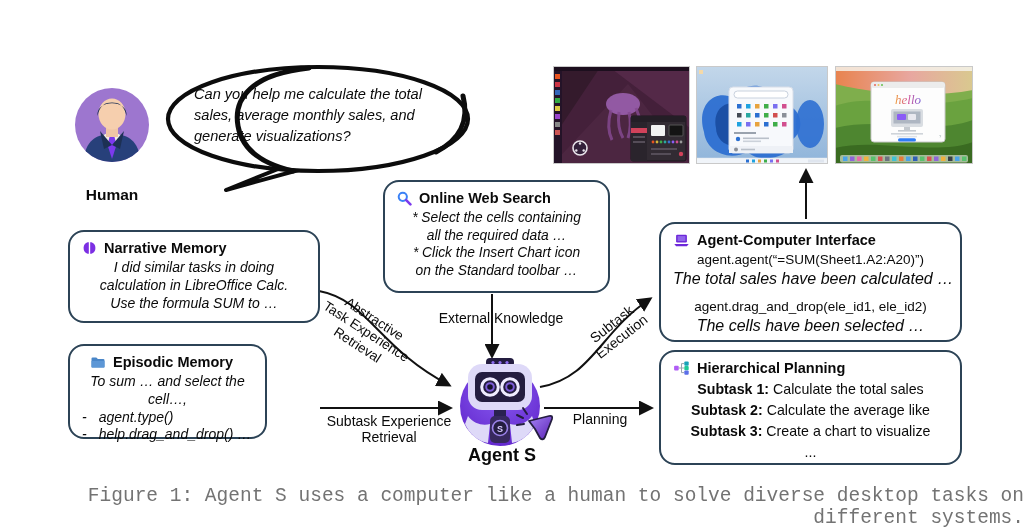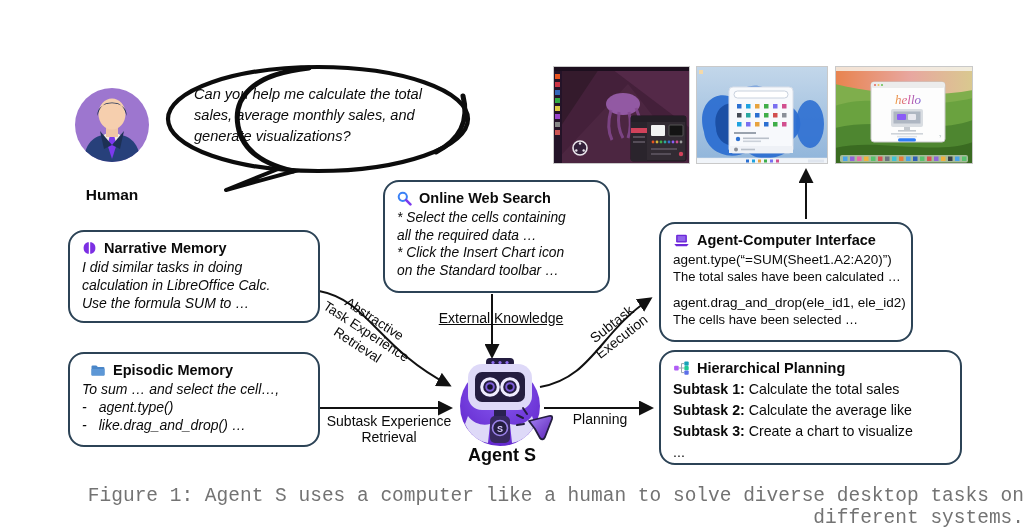--- a/index.html
+++ b/index.html
@@ -10,26 +10,26 @@
   .abs { position:absolute;border-radius:14px; }
   svg { display:block; }
 
   
   #decor { position:absolute; left:0; top:0; z-index:1; pointer-events:none; }
 
   
   .box {
     position:absolute; z-index:2; background:#ffffff;
     border:2px solid #2c4356; border-radius:16px;
-    padding:8px 12px; box-sizing:border-box;
+    padding:8px 12px; box-sizing:border-box;text-align:center;
   }
   .box-title { display:flex; align-items:center; gap:7px; font-weight:700; font-size:14.5px; margin-bottom:3px; white-space:nowrap; }
   .box-body  { font-size:14px; font-style:italic; line-height:1.27; }
   .code-line { font-style:normal; font-size:13.5px; line-height:1.3; white-space:nowrap; }
-  .result-line { font-size:13px; line-height:1.3; white-space:nowrap; }
+  .result-line { font-style:italic; font-size:16px; line-height:1.3; white-space:nowrap; }
   .gap8 { height:9px; }
   .dash-row { display:flex; gap:12px; }
   .dash-row .bullet { flex:0 0 auto; }
   .subtask-row { font-size:14.2px; font-style:normal; line-height:1.48; white-space:nowrap; }
   .subtask-row b { margin-right:4px; }
 
   
   .edge-label { position:absolute; z-index:3; font-size:14px; line-height:1.13; text-align:center; color:#0a0a0a; }
 
   
@@ -292,68 +292,68 @@
       </svg>
       <span>Narrative Memory</span>
     </div>
     <div class="box-body">
       <div>I did similar tasks in doing</div>
       <div>calculation in LibreOffice Calc.</div>
       <div>Use the formula SUM to …</div>
     </div>
   </div>
 
-  <div class="box" style="left:68px; top:352px; width:252px; height:95px;">
+  <div class="box" style="left:68px; top:344px; width:199px; height:95px;">
     <div class="box-title" style="padding-left:8px;">
       <svg width="16" height="13" viewBox="0 0 15 13">
         <path d="M1 2.6 Q1 1.4 2.2 1.4 H5.8 L7.4 3.1 H12.8 Q14 3.1 14 4.3 V10.4 Q14 11.6 12.8 11.6 H2.2 Q1 11.6 1 10.4 Z" fill="#4a86c8"></path>
         <path d="M1 5 H14 V10.4 Q14 11.6 12.8 11.6 H2.2 Q1 11.6 1 10.4 Z" fill="#5d97d6"></path>
       </svg>
       <span>Episodic Memory</span>
     </div>
     <div class="box-body">
       <div>To sum … and select the cell…,</div>
       <div class="dash-row">
         <span class="bullet">-</span>
         <span>agent.type()</span>
       </div>
       <div class="dash-row">
         <span class="bullet">-</span>
-        <span>like.drag_and_drop() …</span>
+        <span>help.drag_and_drop() …</span>
       </div>
     </div>
   </div>
 
   <div class="box" style="left:383px; top:180px; width:227px; height:113px;">
     <div class="box-title">
       <svg width="15" height="15" viewBox="0 0 15 15">
         <circle cx="5.8" cy="5.8" r="4.1" fill="none" stroke="#3b82f6" stroke-width="2"></circle>
         <line x1="9.2" y1="9.2" x2="13.4" y2="13.4" stroke="#7c3aed" stroke-width="2.6" stroke-linecap="round"></line>
       </svg>
       <span>Online Web Search</span>
     </div>
     <div class="box-body" style="font-size:13.8px;">
       <div>* Select the cells containing</div>
       <div>all the required data …</div>
       <div>* Click the Insert Chart icon</div>
       <div>on the Standard toolbar …</div>
     </div>
   </div>
 
-  <div class="box" style="left:659px; top:222px; width:254px; height:120px;">
+  <div class="box" style="left:659px; top:222px; width:303px; height:120px;">
     <div class="box-title">
       <svg width="17" height="13" viewBox="0 0 16 13">
         <rect x="2.6" y="0.8" width="10.8" height="7.6" rx="1.2" fill="#6d28d9"></rect>
         <rect x="4.1" y="2.1" width="7.8" height="5" fill="#9065ea"></rect>
         <path d="M0.8 10 H15.2 L13.4 12.2 H2.6 Z" fill="#6d28d9"></path>
       </svg>
       <span>Agent-Computer Interface</span>
     </div>
     <div class="box-body" style="font-style:normal;">
-      <div class="code-line">agent.type(“=SUM(Sheet1.A2:A20)”)</div>
+      <div class="code-line">agent.agent(“=SUM(Sheet1.A2:A20)”)</div>
       <div class="result-line">The total sales have been calculated …</div>
       <div class="gap8"></div>
       <div class="code-line">agent.drag_and_drop(ele_id1, ele_id2)</div>
       <div class="result-line">The cells have been selected …</div>
     </div>
   </div>
 
   <div class="box" style="left:659px; top:350px; width:303px; height:115px;">
     <div class="box-title">
       <svg width="17" height="14" viewBox="0 0 16 14">
@@ -417,21 +417,21 @@
     </svg>
   </div>
   <div class="name-label" style="left:448px; top:445px; width:108px; font-size:18px;">Agent S</div>
 
   <div class="edge-label" style="left:296px; top:309px; width:140px; font-size:13.5px; transform:rotate(33deg);">
     <div>Abstractive</div>
     <div>Task Experience</div>
     <div>Retrieval</div>
   </div>
 
-  <div class="edge-label" style="left:420px; top:311px; width:162px;text-decoration:underline;">External Knowledge</div>
+  <div class="edge-label" style="left:420px; top:311px; width:162px;">External Knowledge</div>
 
   <div class="edge-label" style="left:570px; top:315px; width:94px; transform:rotate(-38deg);">
     <div>Subtask</div>
     <div>Execution</div>
   </div>
 
   <div class="edge-label" style="left:314px; top:414px; width:150px;">
     <div>Subtask Experience</div>
     <div>Retrieval</div>
   </div>

